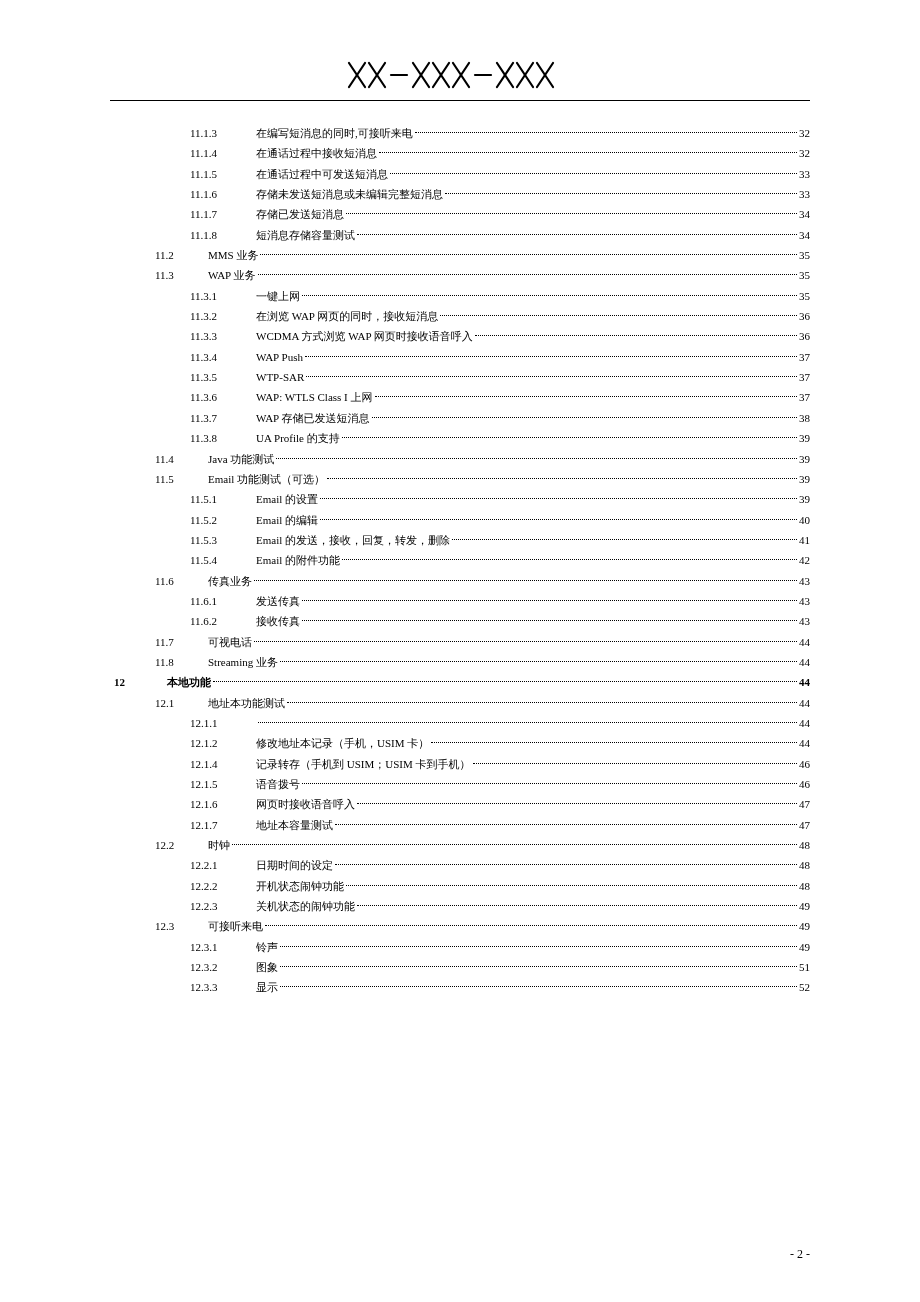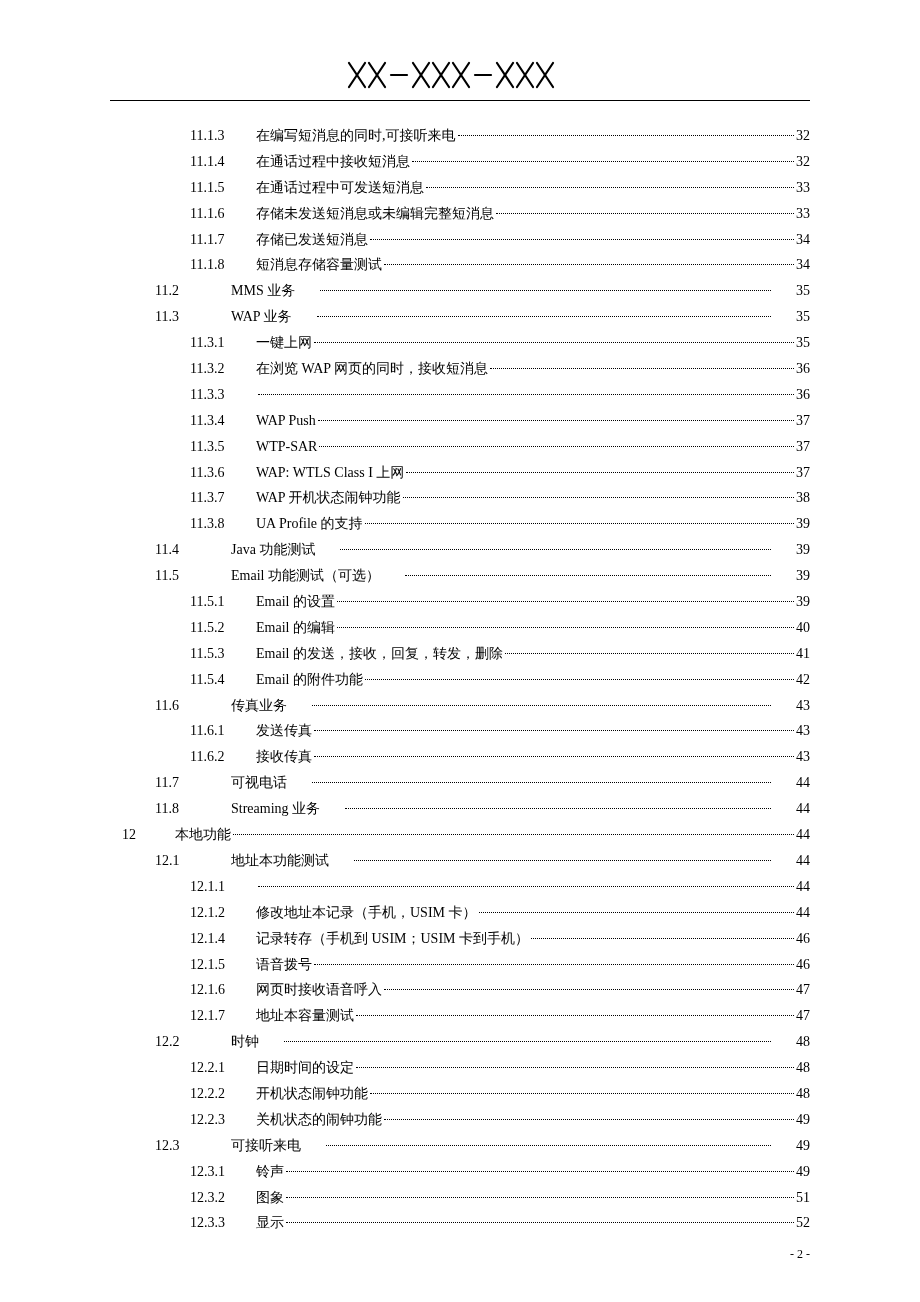--- a/index.html
+++ b/index.html
@@ -19,33 +19,33 @@
     .header {
       text-align: center;
       border-bottom: 1px solid #000;
       padding-bottom: 6px;
       margin-bottom: 22px;
     }
     .header svg {
       display: inline-block;
     }
     .toc {
-      font-size: 14px;
+      font-size: 11px;
       line-height: 1.85;
       color: #000;
       position: relative;
     }
     .toc-entry {
       display: flex;
       align-items: baseline;
       position: relative;
       white-space: nowrap;
     }
-    .toc-entry.level1 { margin-left: 12px; }
-    .toc-entry.level2 { margin-left: 45px; gap: 23px; }
+    .toc-entry.level1 { margin-left: 4px; font-weight: bold; }
+    .toc-entry.level2 { margin-left: 45px; }
     .toc-entry.level3 { margin-left: 80px; }
     .toc-num {
       display: inline-block;
       min-width: 45px;
       padding-right: 8px;
     }
     .toc-entry.level3 .toc-num {
       min-width: 58px;
     }
     .toc-title {
@@ -162,20 +162,21 @@
         <span class="toc-page">35</span>
       </div>
       <div class="toc-entry level3">
         <span class="toc-num">11.3.2</span>
         <span class="toc-title">在浏览 WAP 网页的同时，接收短消息</span>
         <span class="toc-leader"></span>
         <span class="toc-page">36</span>
       </div>
       <div class="toc-entry level3">
         <span class="toc-num">11.3.3</span>
+        <span class="toc-title">WCDMA 方式浏览 WAP 网页时接收语音呼入</span>
         <span class="toc-leader"></span>
         <span class="toc-page">36</span>
       </div>
       <div class="toc-entry level3">
         <span class="toc-num">11.3.4</span>
         <span class="toc-title">WAP Push</span>
         <span class="toc-leader"></span>
         <span class="toc-page">37</span>
       </div>
       <div class="toc-entry level3">
@@ -185,21 +186,21 @@
         <span class="toc-page">37</span>
       </div>
       <div class="toc-entry level3">
         <span class="toc-num">11.3.6</span>
         <span class="toc-title">WAP: WTLS Class I  上网</span>
         <span class="toc-leader"></span>
         <span class="toc-page">37</span>
       </div>
       <div class="toc-entry level3">
         <span class="toc-num">11.3.7</span>
-        <span class="toc-title">WAP 开机状态闹钟功能</span>
+        <span class="toc-title">WAP 存储已发送短消息</span>
         <span class="toc-leader"></span>
         <span class="toc-page">38</span>
       </div>
       <div class="toc-entry level3">
         <span class="toc-num">11.3.8</span>
         <span class="toc-title">UA Profile 的支持</span>
         <span class="toc-leader"></span>
         <span class="toc-page">39</span>
       </div>
       <div class="toc-entry level2">

